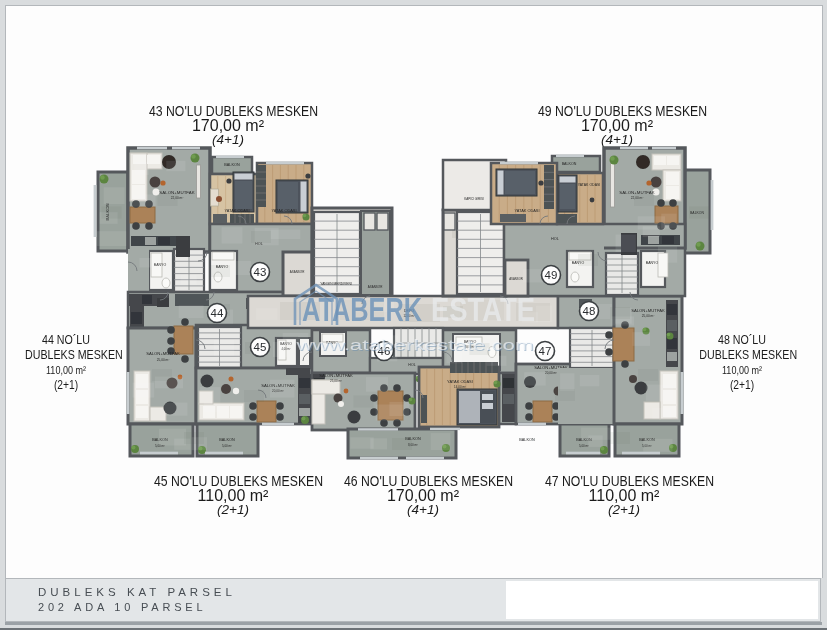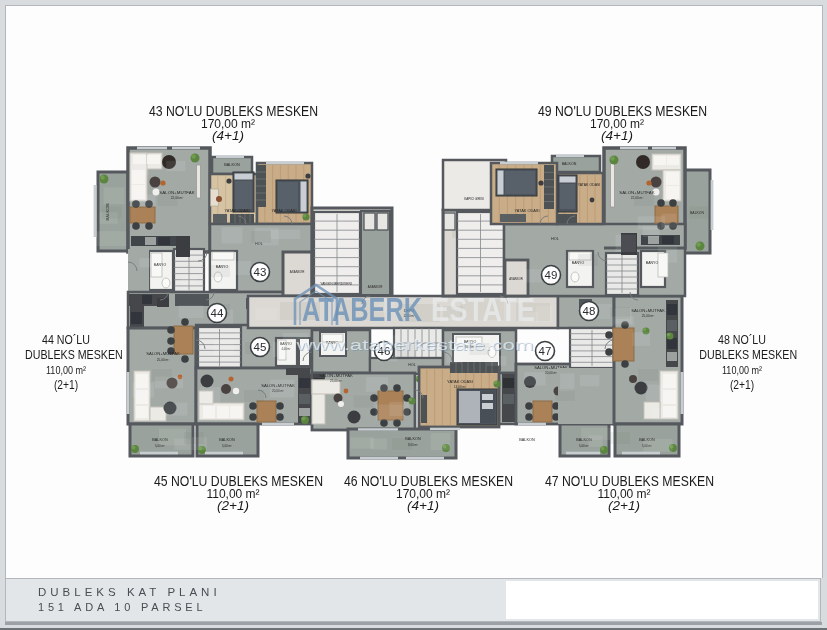--- a/index.html
+++ b/index.html
@@ -4,41 +4,41 @@
 <style>
 html,body{margin:0;padding:0;}
 body{width:827px;height:630px;background:#d9dcde;font-family:"Liberation Sans",sans-serif;position:relative;overflow:hidden;}
 #page{position:absolute;left:5px;top:5px;width:816px;height:572px;background:#fdfdfd;border:1px solid #b3b7bb;border-bottom:none;}
 #bar{position:absolute;left:5px;top:578px;width:816px;height:44px;background:#e3e6e8;border:1px solid #b3b7bb;box-sizing:border-box;}
 #barstrip{position:absolute;left:5px;top:622px;width:817px;height:2.5px;background:#9ba1a6;}#botdark{position:absolute;left:0;top:628px;width:827px;height:2px;background:#6d7277;}
 #barbox{position:absolute;left:506px;top:581px;width:312px;height:38px;background:#ffffff;}
 .bart{position:absolute;color:#474d53;letter-spacing:4px;font-size:11.5px;font-weight:normal;}
 .t{position:absolute;color:#1b1b1b;text-align:center;line-height:1.0;}
 .t b{font-weight:normal;font-size:15.5px;display:block;white-space:nowrap;transform:scaleX(0.79);transform-origin:50% 0;}
-.t i{font-style:normal;font-size:12px;display:block;margin-top:-1px;}
+.t i{font-style:normal;font-size:16px;display:block;margin-top:-1px;}
 .t u{text-decoration:none;font-size:13.5px;display:block;margin-top:-1px;font-style:italic;}
 .ts{position:absolute;color:#1b1b1b;text-align:center;line-height:1.15;font-size:13px;white-space:nowrap;transform:scaleX(0.82);transform-origin:50% 0;}
 svg{position:absolute;left:0;top:0;}
 </style>
 </head>
 <body>
 
 <div id="page"></div>
 
 <div id="bar"></div>
 
 <div id="barstrip"></div>
 
 <div id="botdark"></div>
 
 <div id="barbox"></div>
 
-<div class="bart" style="left:38px;top:586px;">DUBLEKS KAT PLANI</div>
-
-<div class="bart" style="left:38px;top:601px;font-size:11px;letter-spacing:3.8px;">151 ADA 10 PARSEL</div>
+<div class="bart" style="left:38px;top:586px;">DUBLEKS KAT PARSEL</div>
+
+<div class="bart" style="left:38px;top:601px;font-size:11px;letter-spacing:3.8px;">202 ADA 10 PARSEL</div>
 
 <div class="t" style="left:128px;top:103px;width:200px;">
     <b>43 NO'LU DUBLEKS MESKEN</b>
     <i>170,00 m²</i>
     <u>(4+1)</u>
   </div>
 
 <div class="t" style="left:517px;top:103px;width:200px;">
     <b>49 NO'LU DUBLEKS MESKEN</b>
     <i>170,00 m²</i>

